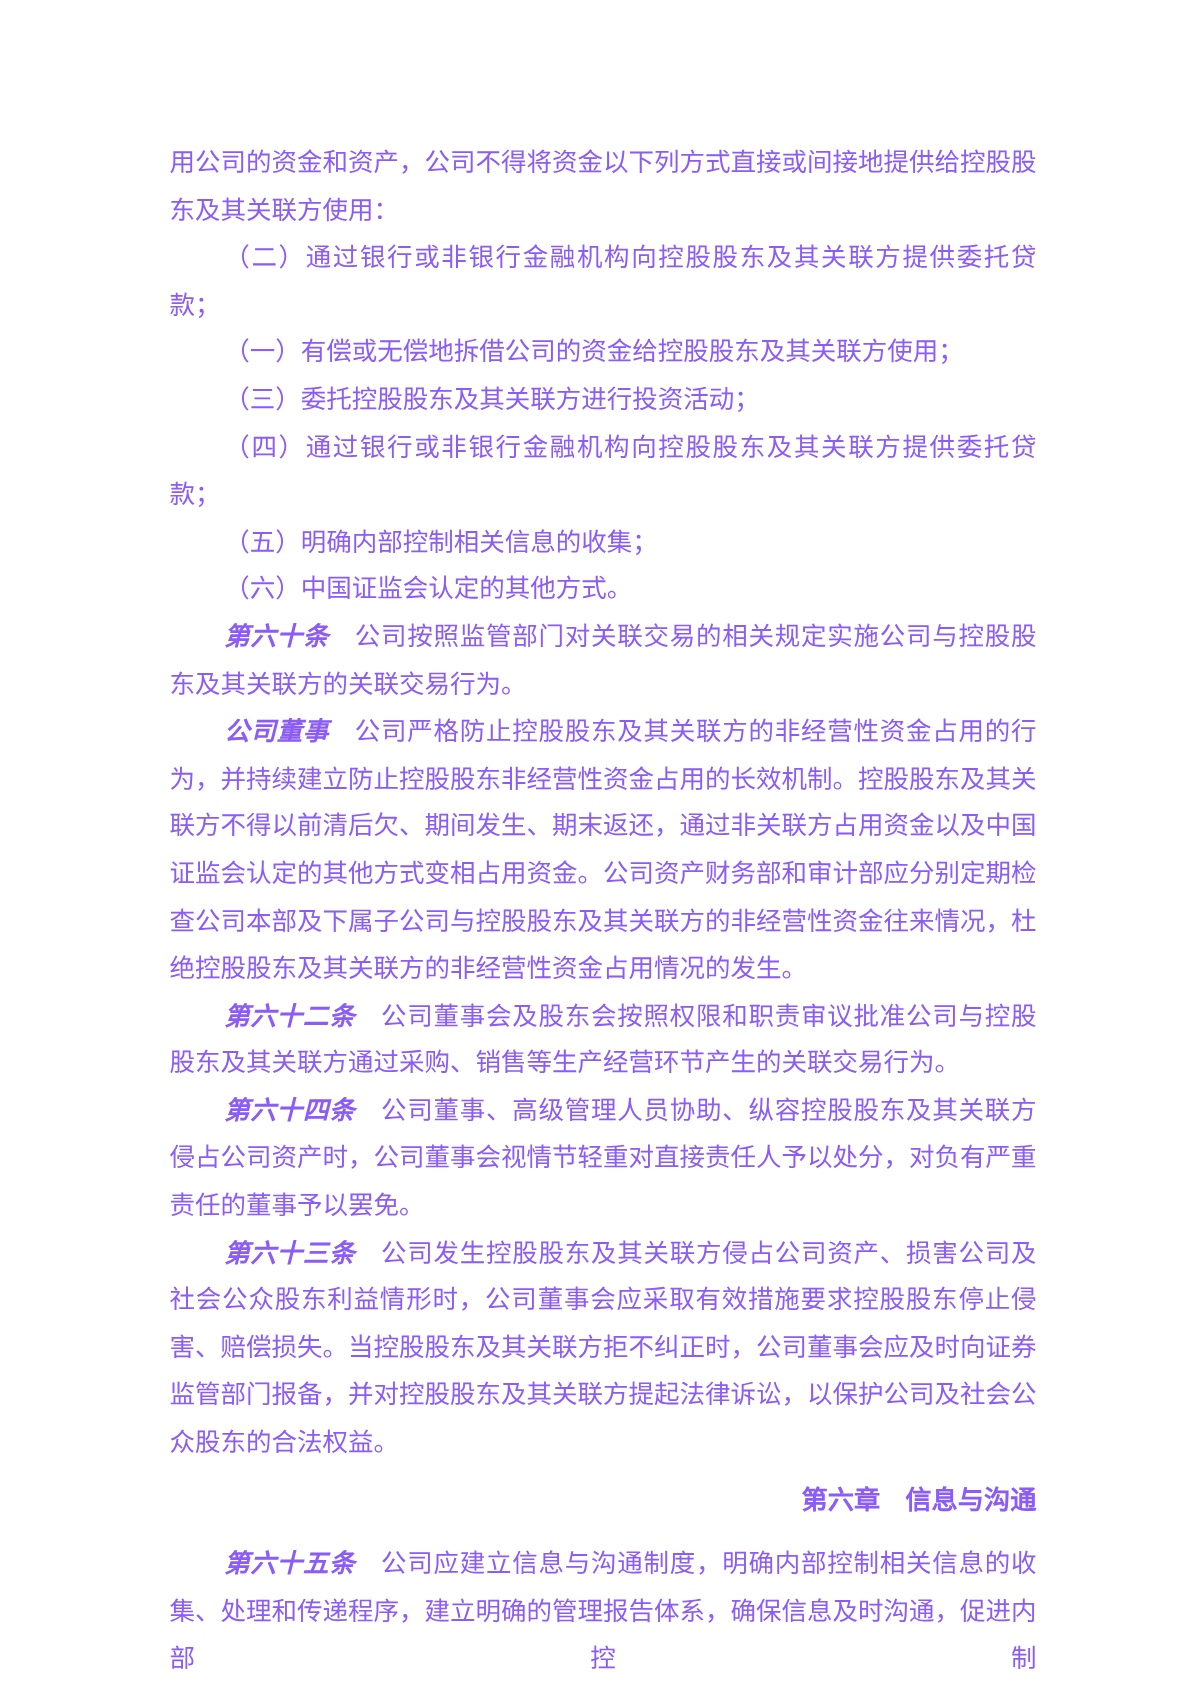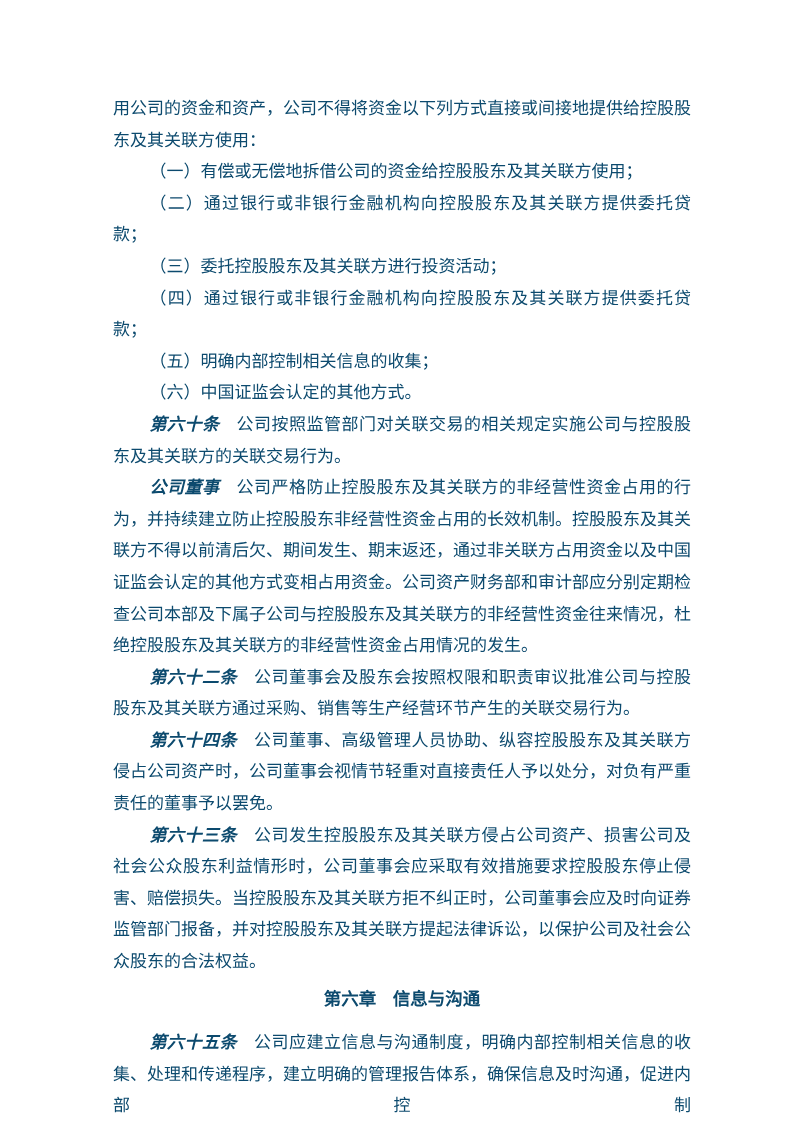--- a/index.html
+++ b/index.html
@@ -17,60 +17,60 @@
     height: 1122px;
     background: #ffffff;
   }
   .content {
     position: absolute;
     left: 113px;
     top: 93px;
     width: 578px;
     font-size: 17px;
     line-height: 31.6px;
-    color: #0c4a6e;
+    color: #8b5cf6;
     text-align: justify;
   }
   p.para {
     text-indent: 2.15em;
   }
   p.intro {
     text-indent: 0;
   }
   .article-label {
     font-weight: 700;
     margin-right: 1em;
     font-style: italic;
   }
   .chapter-heading {
-    text-align: center;
+    text-align: right;
     text-indent: 0;
     font-weight: 700;
     font-size: 17.5px;
-    font-family: Liberation Mono, monospace;
+    font-family: Liberation Sans, sans-serif;
     margin-top: 7px;
     margin-bottom: 11px;
   }
   .chapter-number {
     margin-right: 0.95em;
   }
   p.runs-on {
     text-align-last: justify;
   }
 </style>
 </head>
 <body>
 
 <div class="page">
   <div class="content">
 
     <p class="intro">用公司的资金和资产，公司不得将资金以下列方式直接或间接地提供给控股股东及其关联方使用：</p>
 
+    <p class="para">（二）通过银行或非银行金融机构向控股股东及其关联方提供委托贷款；</p>
     <p class="para">（一）有偿或无偿地拆借公司的资金给控股股东及其关联方使用；</p>
-    <p class="para">（二）通过银行或非银行金融机构向控股股东及其关联方提供委托贷款；</p>
     <p class="para">（三）委托控股股东及其关联方进行投资活动；</p>
     <p class="para">（四）通过银行或非银行金融机构向控股股东及其关联方提供委托贷款；</p>
     <p class="para">（五）明确内部控制相关信息的收集；</p>
     <p class="para">（六）中国证监会认定的其他方式。</p>
 
     <p class="para"><span class="article-label">第六十条</span><span>公司按照监管部门对关联交易的相关规定实施公司与控股股东及其关联方的关联交易行为。</span></p>
 
     <p class="para"><span class="article-label">公司董事</span><span>公司严格防止控股股东及其关联方的非经营性资金占用的行为，并持续建立防止控股股东非经营性资金占用的长效机制。控股股东及其关联方不得以前清后欠、期间发生、期末返还，通过非关联方占用资金以及中国证监会认定的其他方式变相占用资金。公司资产财务部和审计部应分别定期检查公司本部及下属子公司与控股股东及其关联方的非经营性资金往来情况，杜绝控股股东及其关联方的非经营性资金占用情况的发生。</span></p>
 
     <p class="para"><span class="article-label">第六十二条</span><span>公司董事会及股东会按照权限和职责审议批准公司与控股股东及其关联方通过采购、销售等生产经营环节产生的关联交易行为。</span></p>

